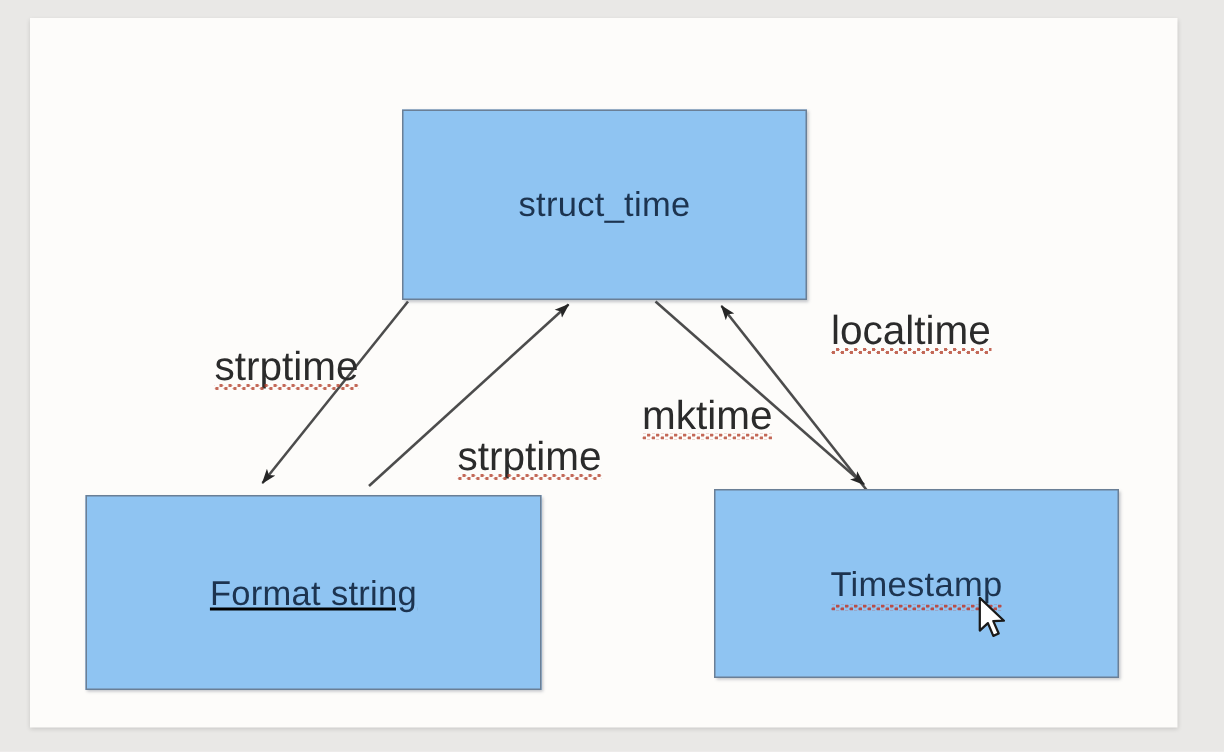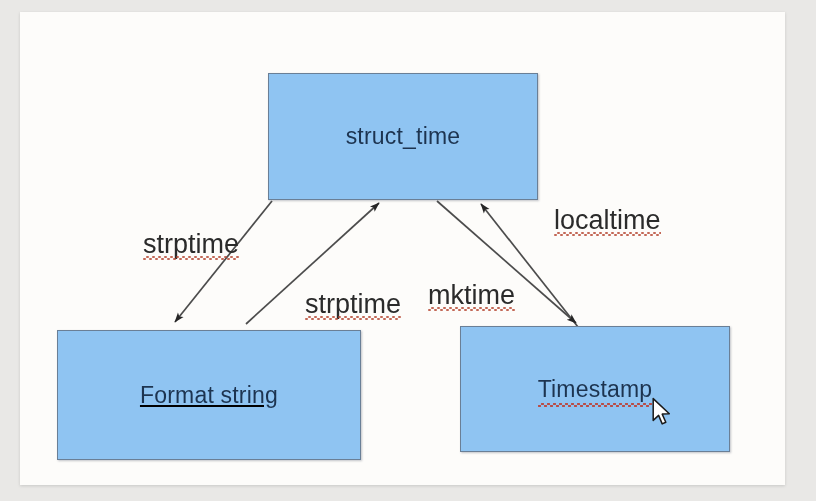--- a/index.html
+++ b/index.html
@@ -124,33 +124,33 @@
   </svg>
 
   <div class="node-box" style="left:268px; top:73px; width:270px; height:127px;">
     <span class="node-label">struct_time</span>
   </div>
 
   <div class="node-box" style="left:57px; top:330px; width:304px; height:130px;text-decoration:underline;">
     <span class="node-label">Format string</span>
   </div>
 
-  <div class="node-box" style="left:460px; top:326px; width:270px; height:126px;">
+  <div class="node-box" style="left:476px; top:326px; width:270px; height:126px;">
     <span class="node-label spell">Timestamp</span>
   </div>
 
   <div class="edge-label" style="left:143px; top:229px;">
     <span class="ln spell">strptime</span>
   </div>
 
   <div class="edge-label" style="left:305px; top:256px;margin-top:33px;">
     <span class="ln spell">strptime</span>
   </div>
 
-  <div class="edge-label" style="left:428px; top:280px;">
+  <div class="edge-label" style="left:428px; top:262px;">
     <span class="ln spell">mktime</span>
   </div>
 
   <div class="edge-label" style="left:554px; top:205px;">
     <span class="ln spell">localtime</span><br>
   </div>
 
   <svg id="cursor" viewBox="0 0 22 30" xmlns="http://www.w3.org/2000/svg">
     <path d="M2.2,1.6 L2.2,23.4 L7.6,18.4 L11.2,26.9 L14.8,25.3 L11.2,17.1 L18.3,16.8 Z" fill="#ffffff" stroke="#1a1a1a" stroke-width="1.5" stroke-linejoin="round"></path>
   </svg>

